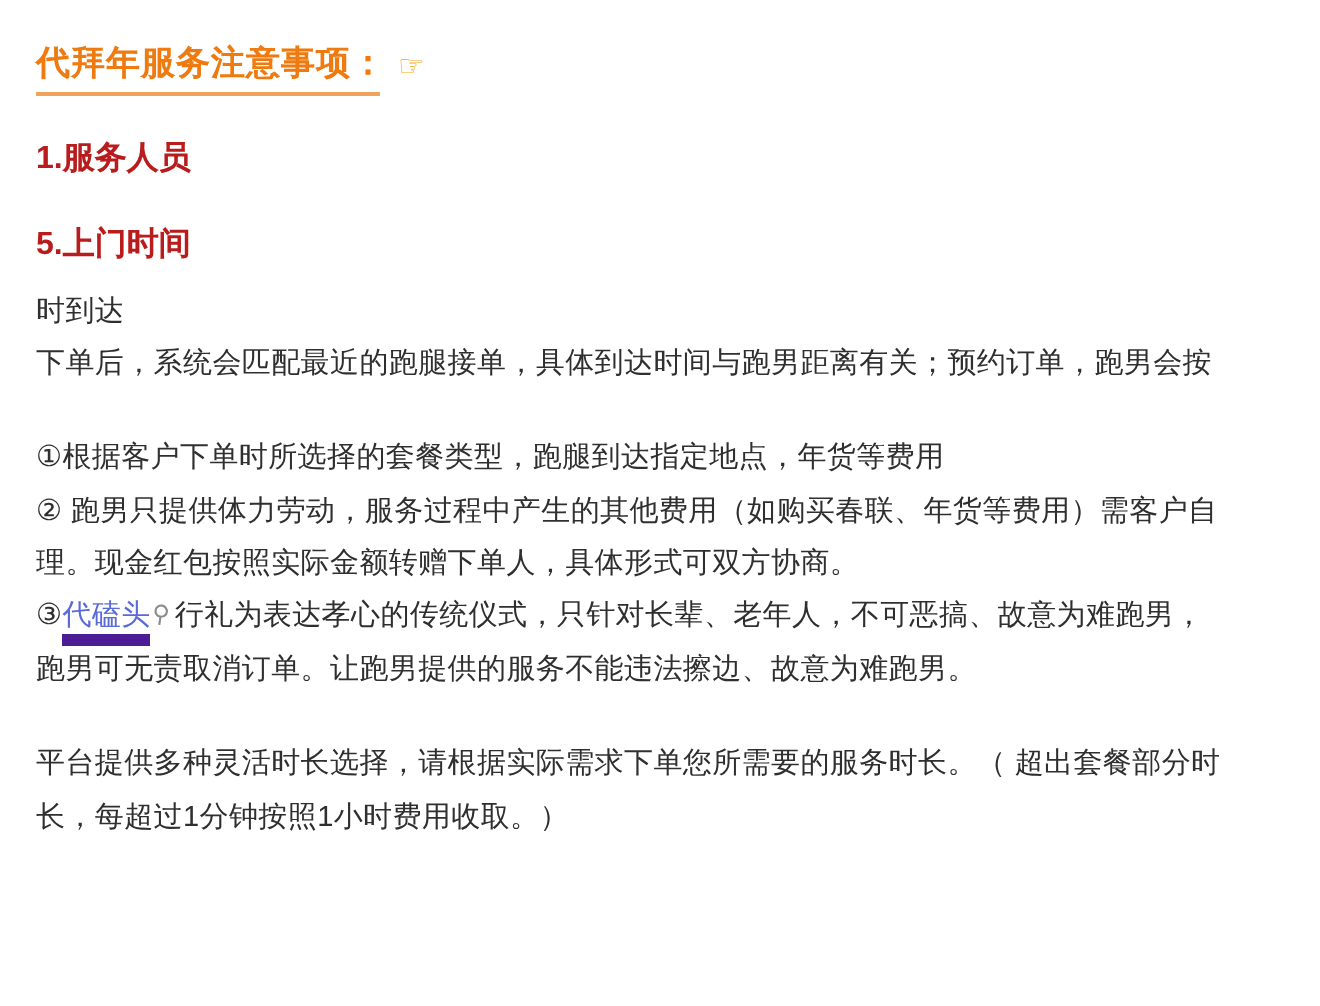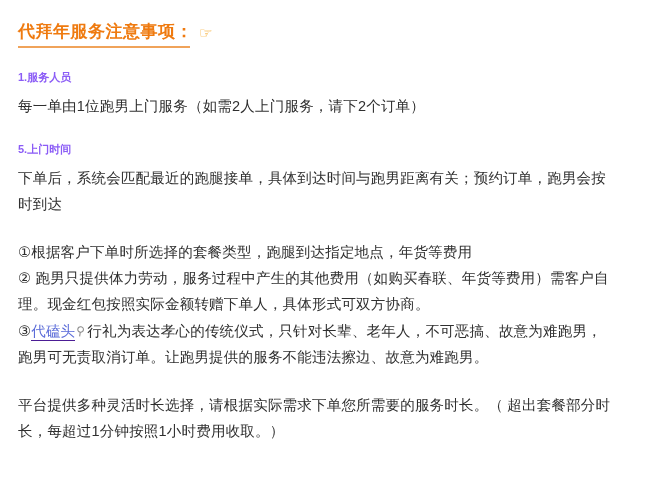--- a/index.html
+++ b/index.html
@@ -47,39 +47,39 @@
     width: 172px;
     margin: 3px 0 0 0;
   }
   .section {
     margin-top: 22px;
   }
   .section:first-of-type {
     margin-top: 26px;
   }
   .section-heading {
-    font-size: 11px;
+    font-size: 16px;
     font-weight: bold;
-    color: #8b5cf6;
+    color: #b91c1c;
     margin: 0 0 10px 0;
     line-height: 1.3;
   }
   .para {
     font-size: 14.5px;
     line-height: 1.75;
     color: #2f2f2f;
     margin: 0;
     letter-spacing: 0.2px;
   }
   .para + .para {
     margin-top: 1px;
   }
   .link-underline {
     color: #5a6bd8;
-    border-bottom: 1px solid #4c1d95;
+    border-bottom: 6px solid #4c1d95;
     padding-bottom: 1px;
   }
   .search-glyph {
     display: inline-block;
     color: #8c8c8c;
     font-size: 12px;
     transform: translateY(-1px) rotate(8deg);
     margin: 0 2px 0 1px;
   }
 </style>
@@ -89,27 +89,26 @@
 <div class="page">
 
   <div class="doc-title">
     <span class="title-text">代拜年服务注意事项：</span>
     <span class="pointer-icon">☞</span>
   </div>
   <div class="title-rule"></div>
 
   <div class="section">
     <div class="section-heading">1.服务人员</div>
-    <p class="para">每一单由1位跑男上门服务（如需2人上门服务，请下2个订单）</p>
   </div>
 
   <div class="section">
     <div class="section-heading">5.上门时间</div>
+    <p class="para">时到达</p>
     <p class="para">下单后，系统会匹配最近的跑腿接单，具体到达时间与跑男距离有关；预约订单，跑男会按</p>
-    <p class="para">时到达</p>
   </div>
 
   <div class="section">
     <p class="para">①根据客户下单时所选择的套餐类型，跑腿到达指定地点，年货等费用</p>
     <p class="para">② 跑男只提供体力劳动，服务过程中产生的其他费用（如购买春联、年货等费用）需客户自</p>
     <p class="para">理。现金红包按照实际金额转赠下单人，具体形式可双方协商。</p>
     <p class="para">
       <span>③</span><span class="link-underline">代磕头</span><span class="search-glyph">⚲</span><span>行礼为表达孝心的传统仪式，只针对长辈、老年人，不可恶搞、故意为难跑男，</span>
     </p>
     <p class="para">跑男可无责取消订单。让跑男提供的服务不能违法擦边、故意为难跑男。</p>

